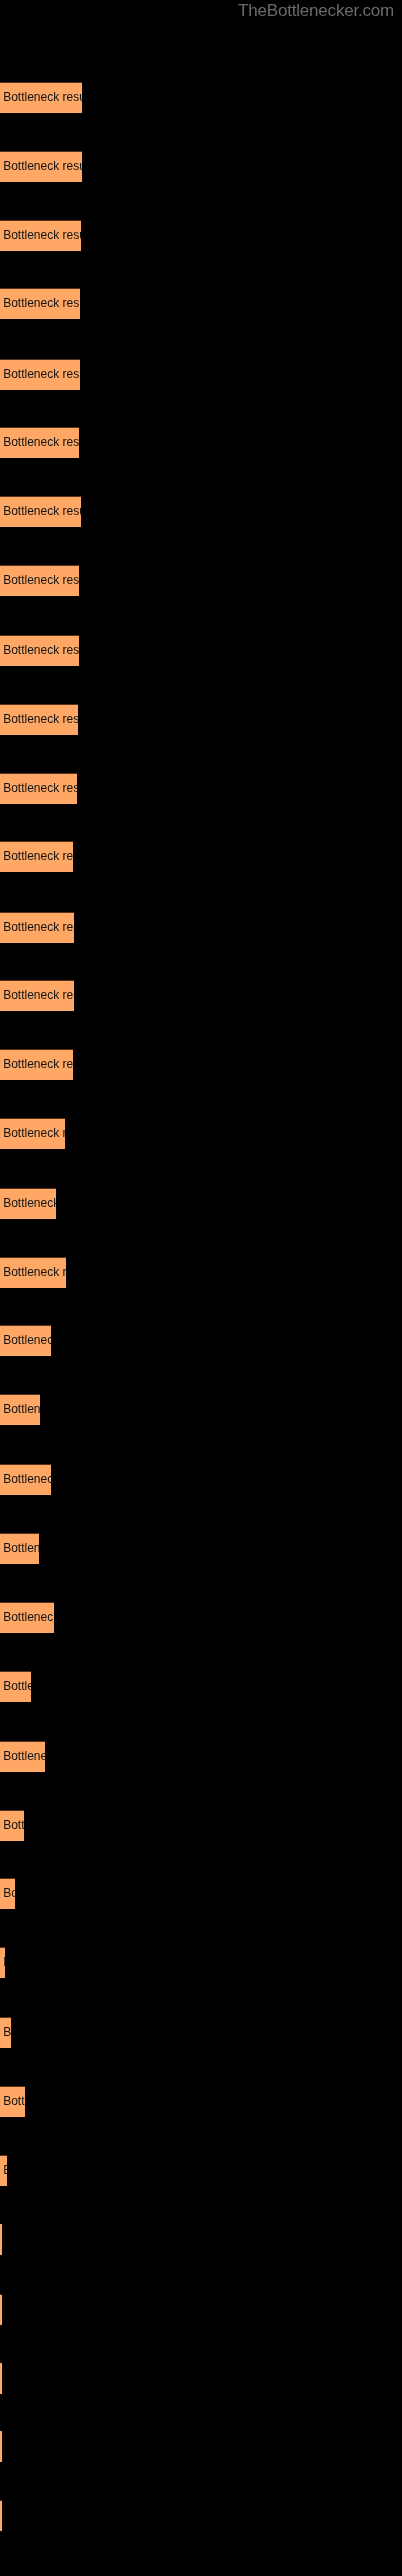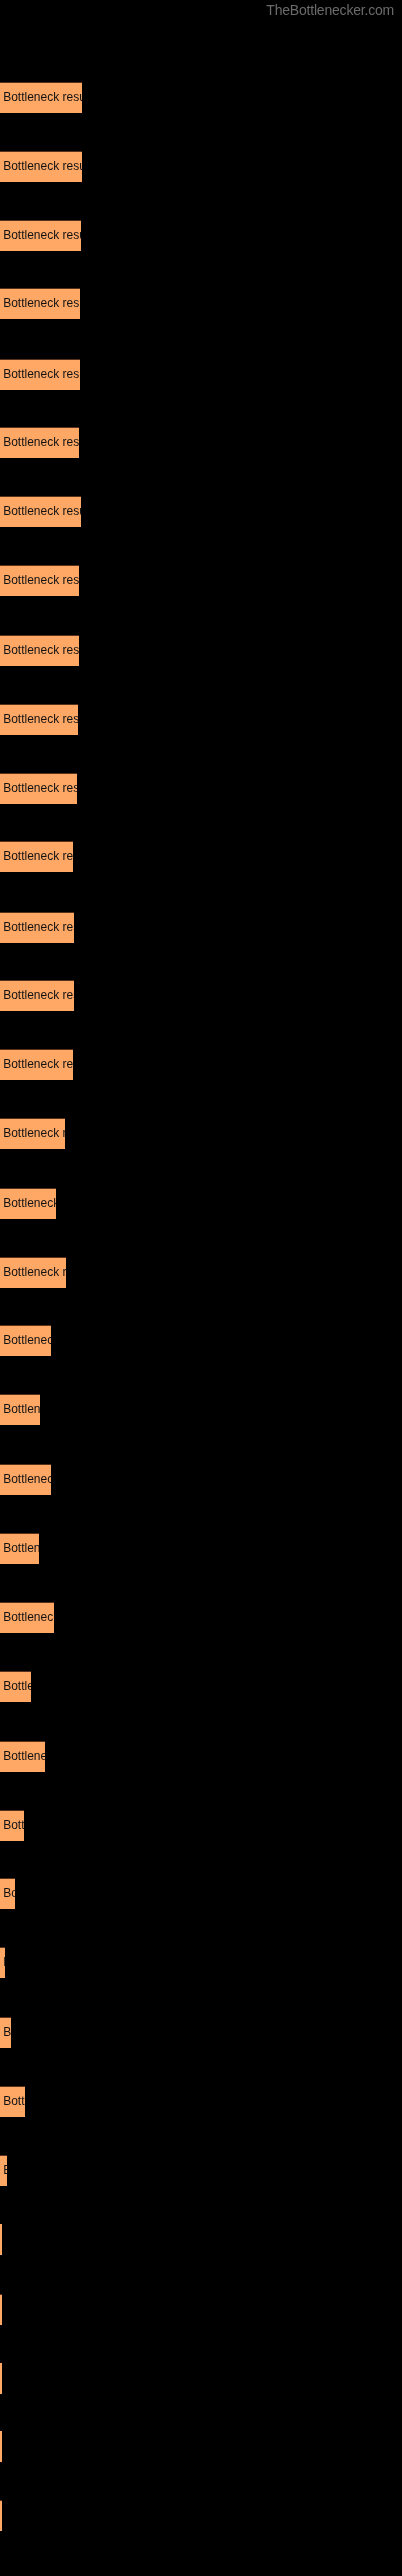--- a/index.html
+++ b/index.html
@@ -22,21 +22,21 @@
     background: #000000;
   }
   #site-title {
     position: absolute;
     top: 0px;
     left: 0px;
     width: 394px;
     text-align: right;
     color: #6b6b6b;
     font-family: "Liberation Sans", sans-serif;
-    font-size: 14px;
+    font-size: 17px;
     line-height: 21px;
     letter-spacing: -0.2px;
     white-space: nowrap;
   }
   .bar-row {
     position: absolute;
     left: 0px;
     height: 31px;
   }
   .bar {

